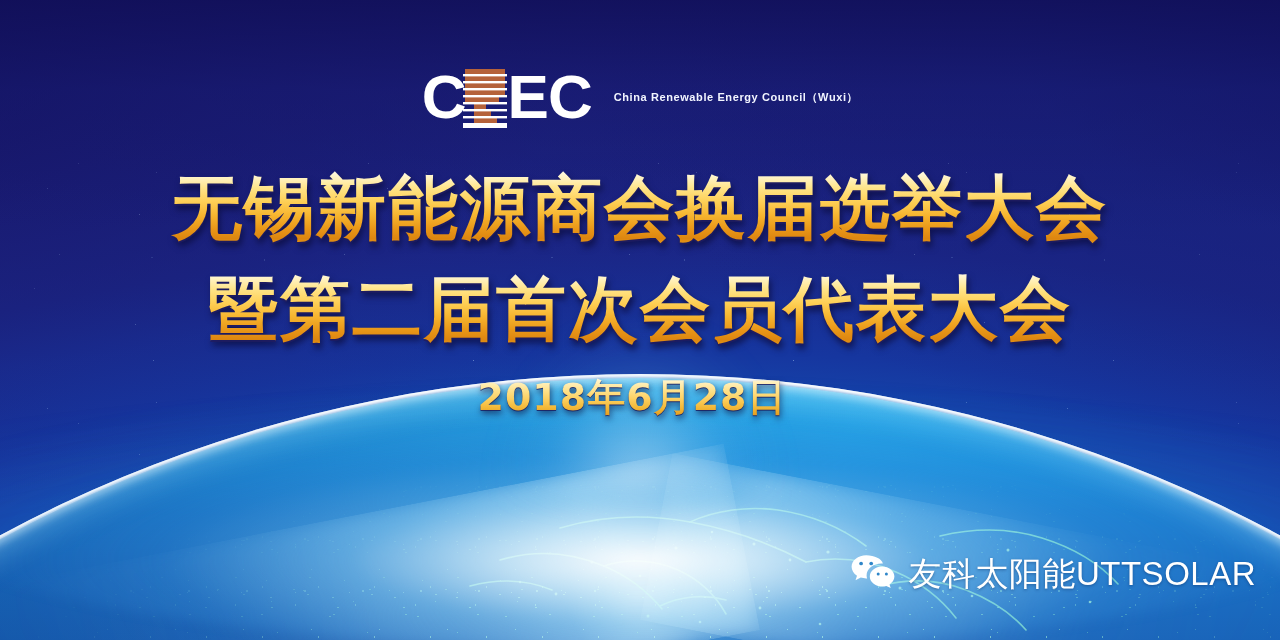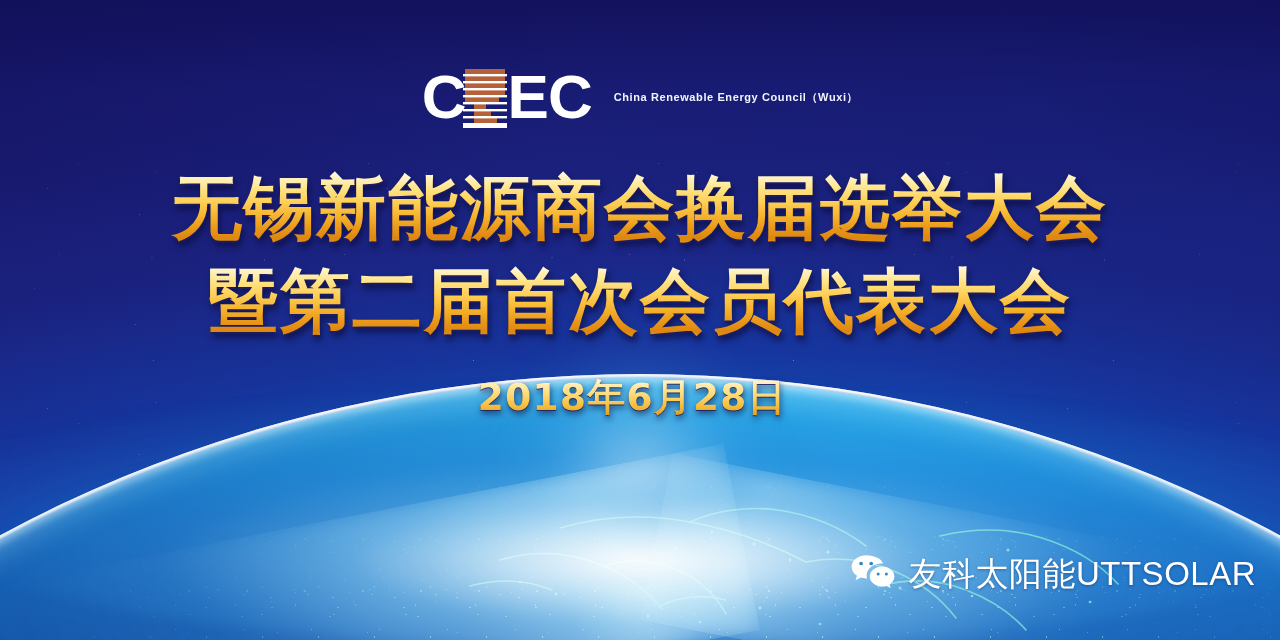--- a/index.html
+++ b/index.html
@@ -363,21 +363,21 @@
       #dd8610 87%,
       #e9a41b 100%);
     -webkit-background-clip: text;
             background-clip: text;
     -webkit-text-fill-color: transparent;
     color: transparent;
     filter:
       drop-shadow(0 2px 0 rgba(32,28,96,0.85))
       drop-shadow(2px 4px 3px rgba(10,12,60,0.7));
   }
-  .title-line + .title-line { margin-top: 12px; }
+  .title-line + .title-line { margin-top: 20px; }
 
   
   .meta-row {
     position: absolute;
     top: 372px;
     left: 0; right: 16px;
     display: flex;
     align-items: baseline;
     justify-content: center;
     gap: 64px;

